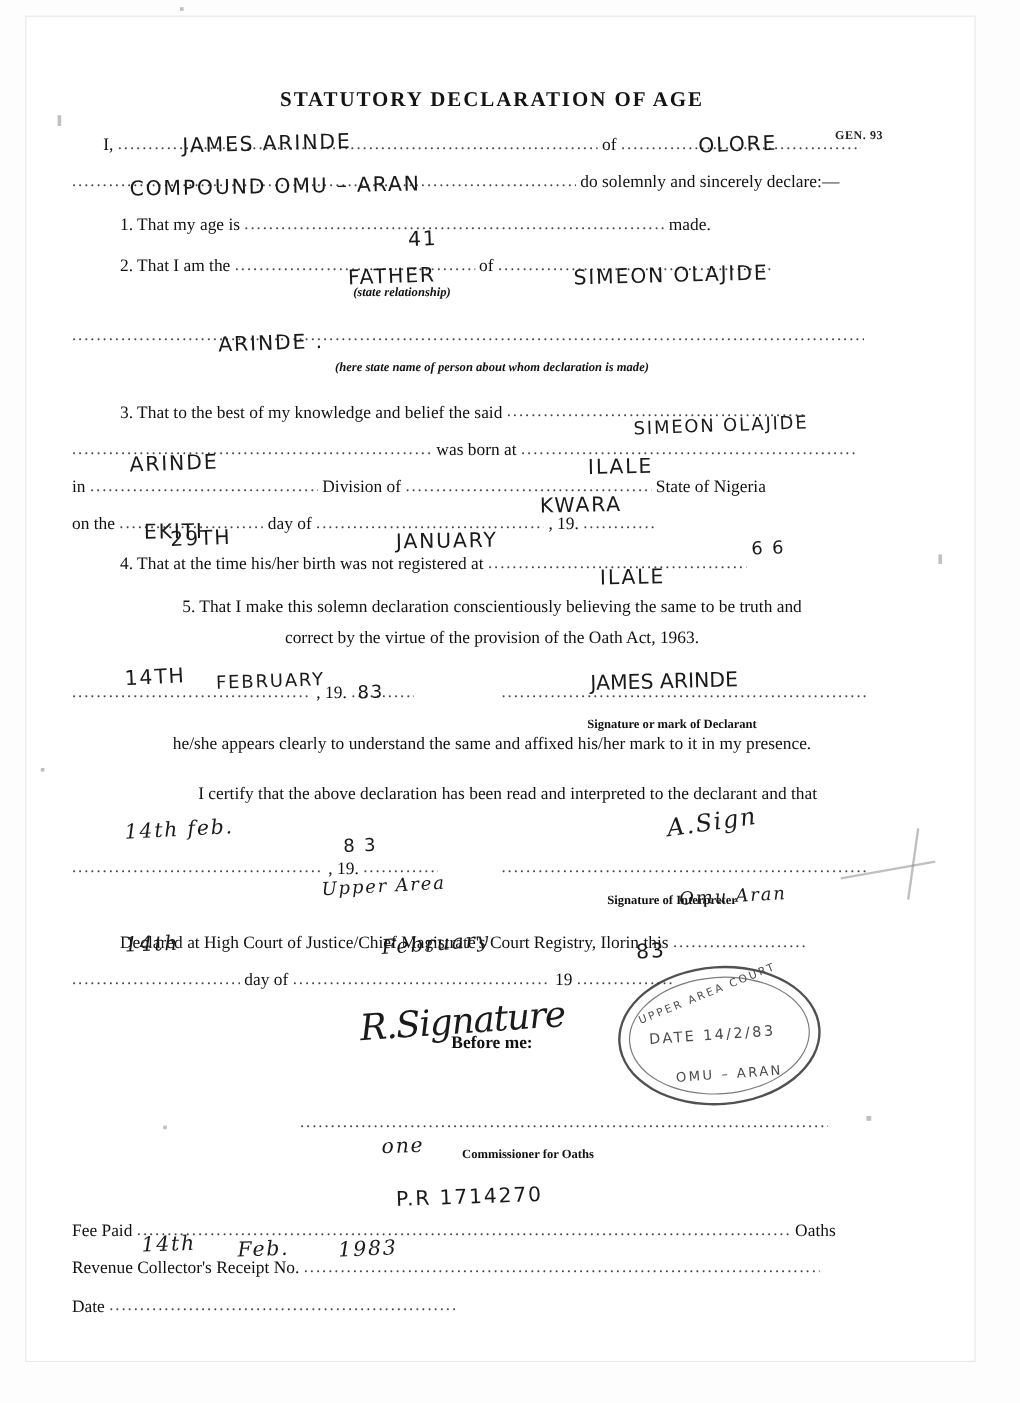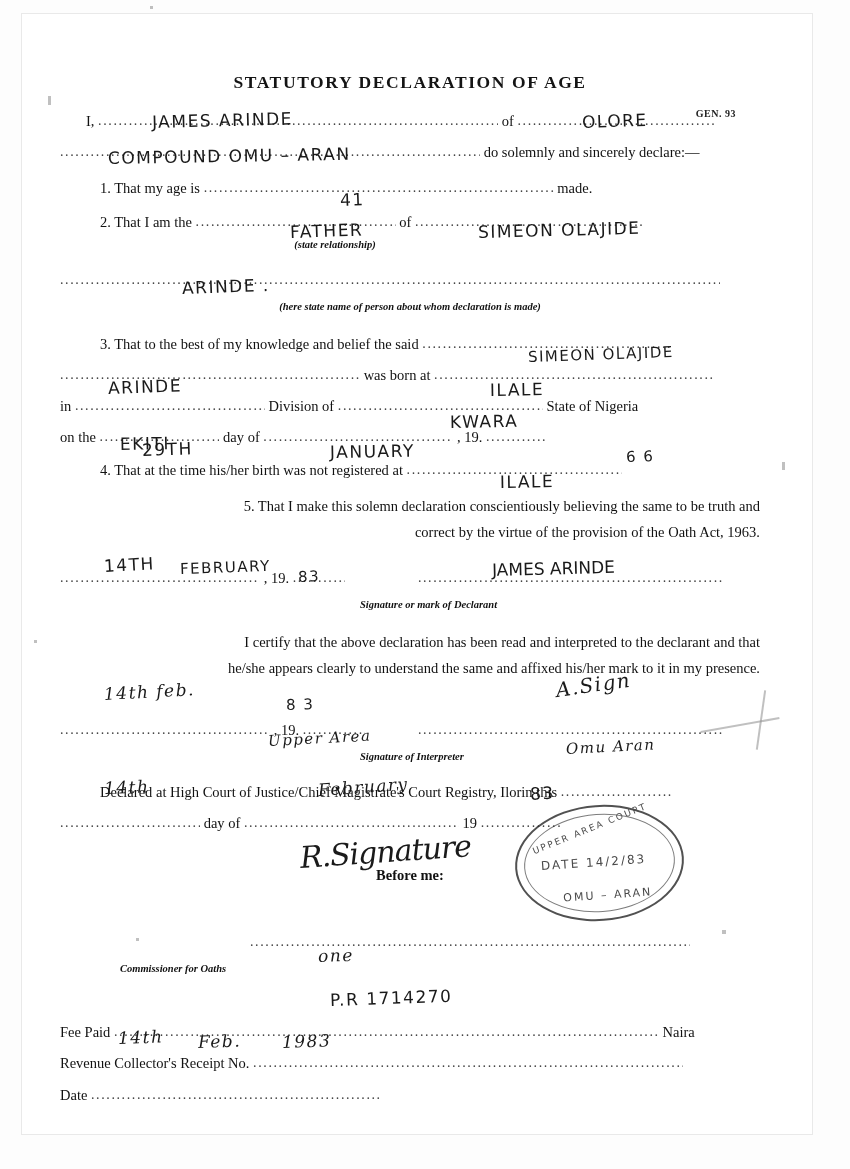--- a/index.html
+++ b/index.html
@@ -80,21 +80,21 @@
   .small-italic {
     font-style: italic;
     font-weight: bold;
     font-size: 10.5px;
     text-align: center;
   }
   .para {
     font-size: 14.5px;
     line-height: 20px;
     margin-bottom: 6px;
-    text-align: right;
+    text-align: center;
   }
   .hw {
     position: absolute;
     font-family: "DejaVu Sans", sans-serif;
     color: #1a1a1a;
     white-space: nowrap;
     letter-spacing: 1.5px;
     transform-origin: left center;
     pointer-events: none;
   }
@@ -137,23 +137,23 @@
     position: absolute;
     left: 0; right: 0;
     text-align: center;
     bottom: 42px;
     font-size: 8px;
     font-weight: bold;
     letter-spacing: 1px;
     color: #555;
   }
   .sig-caption {
-    font-style: italic;
     font-weight: bold;
     font-size: 10.5px;
+    text-align: center;
   }
 </style>
 </head>
 <body>
 
 <div id="page">
   <div class="sheet"></div>
 
   <div class="speck" style="left:150px;top:6px;width:3px;height:3px;"></div>
   <div class="speck" style="left:48px;top:96px;width:3px;height:9px;"></div>
@@ -236,22 +236,22 @@
 
     <div class="line" style="margin-top:26px;">
       <span class="dots" style="width:200px;">.....................................................</span>
       <span>, 19.</span>
       <span class="dots" style="width:52px;">............</span>
       <span style="display:inline-block;width:66px;"></span>
       <span class="dots" style="width:305px;">....................................................................................</span>
     </div>
     <div class="sig-caption" style="margin-left:300px;margin-top:2px;">Signature or mark of Declarant</div>
 
+    <div class="para">he/she appears clearly to understand the same and affixed his/her mark to it in my presence.</div>
     <div class="para" style="margin-top:22px;text-indent:26px;">I certify that the above declaration has been read and interpreted to the declarant and that</div>
-    <div class="para">he/she appears clearly to understand the same and affixed his/her mark to it in my presence.</div>
 
     <div class="line" style="margin-top:42px;">
       <span class="dots" style="width:210px;">.......................................................</span>
       <span>, 19.</span>
       <span class="dots" style="width:62px;">..............</span>
       <span style="display:inline-block;width:46px;"></span>
       <span class="dots" style="width:305px;">....................................................................................</span>
     </div>
     <div class="sig-caption" style="margin-left:300px;margin-top:0;">Signature of Interpreter</div>
 
@@ -269,21 +269,21 @@
 
     <div style="text-align:center;margin-top:34px;font-size:14.5px;font-weight:bold;">Before me:</div>
     <div class="line" style="margin-top:48px;text-align:center;">
       <span class="dots" style="width:440px;margin-left:120px;">.........................................................................................................................</span>
     </div>
     <div class="sig-caption" style="margin-top:2px;margin-left:60px;">Commissioner for Oaths</div>
 
     <div class="line" style="margin-top:48px;">
       <span>Fee Paid</span>
       <span class="dots" style="width:545px;">.....................................................................................................................................................</span>
-      <span>Naira</span>
+      <span>Oaths</span>
     </div>
     <div class="line" style="margin-top:10px;">
       <span>Revenue Collector's Receipt No.</span>
       <span class="dots" style="width:430px;">...............................................................................................................</span>
     </div>
     <div class="line" style="margin-top:12px;">
       <span>Date</span>
       <span class="dots" style="width:290px;">.........................................................................</span>
     </div>
 

